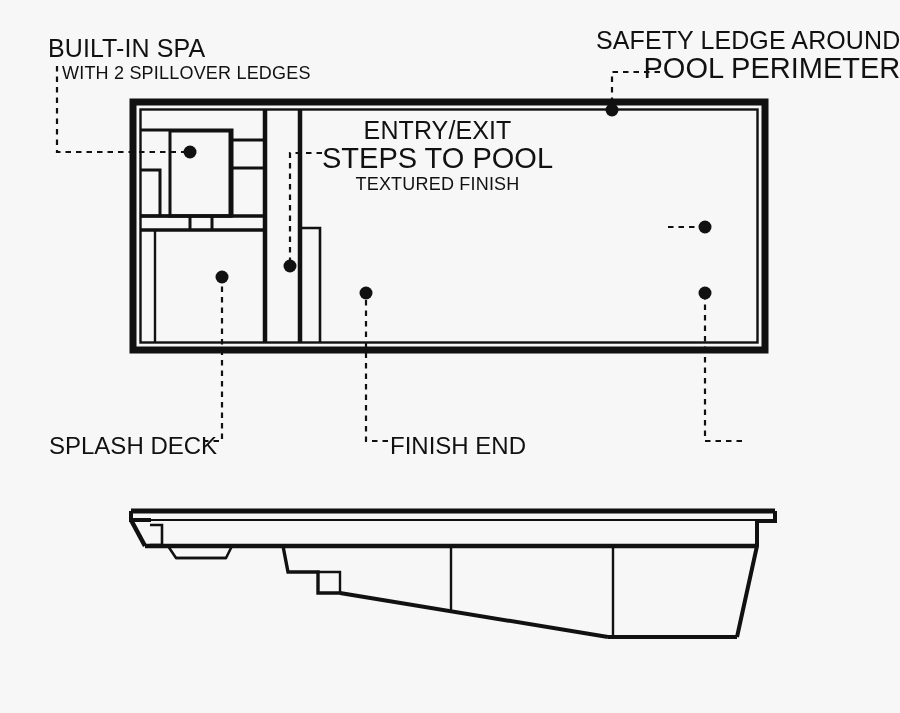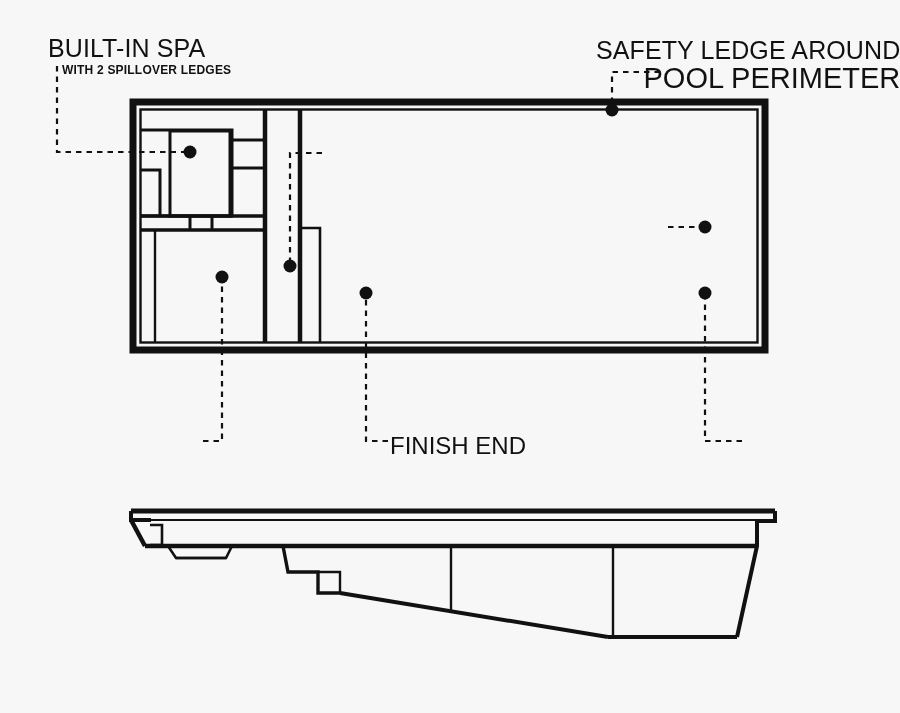--- a/index.html
+++ b/index.html
@@ -43,27 +43,27 @@
     letter-spacing: 0.1px;
     font-weight: 400;
   }
   .label .l2 {
     display: block;
     font-size: 29px;
     font-weight: 400;
   }
   .label .sub {
     display: block;
-    font-size: 12px;
-    font-weight: 700;
+    font-size: 18px;
+    font-weight: 400;
     letter-spacing: 0.2px;
   }
   #label-spa        { left: 48px;  top: 36px;  text-align: left; }
   #label-spa .sub   { margin-top: 2px; margin-left: 14px; }
-  #label-safety     { left: 596px; top: 38px;  text-align: left; }
+  #label-safety     { left: 596px; top: 28px;  text-align: left; }
   #label-safety .l2 { text-align: right; }
   #label-entry      { left: 322px; top: 118px; text-align: center; }
   #label-entry .sub { margin-top: 2px; }
   #label-corridor   { left: 504px; top: 168px; text-align: center; width: 190px; }
   #label-splash     { left: 49px;  top: 434px; font-size: 24px; }
   #label-shallow    { left: 390px; top: 434px; font-size: 24px; }
   #label-deep       { left: 746px; top: 434px; font-size: 24px; }
   .plain {
     font-size: 24px;
     display: block;
@@ -171,21 +171,29 @@
   <div class="label" id="label-spa">
     <span class="l1">BUILT-IN SPA</span>
     <span class="sub">WITH 2 SPILLOVER LEDGES</span>
   </div>
 
   <div class="label" id="label-safety">
     <span class="l1">SAFETY LEDGE AROUND</span>
     <span class="l2">POOL PERIMETER</span>
   </div>
 
+  <div class="label" id="label-entry">
+    <span class="l1">ENTRY/EXIT</span>
+    <span class="l2">STEPS TO POOL</span>
+    <span class="sub">TEXTURED FINISH</span>
+  </div>
 
 
+  <div class="label" id="label-splash">
+    <span class="plain">SPLASH DECK</span>
+  </div>
 
   <div class="label" id="label-shallow">
     <span class="plain">FINISH END</span>
   </div>
 
 
 </div>
 
 </body></html>

